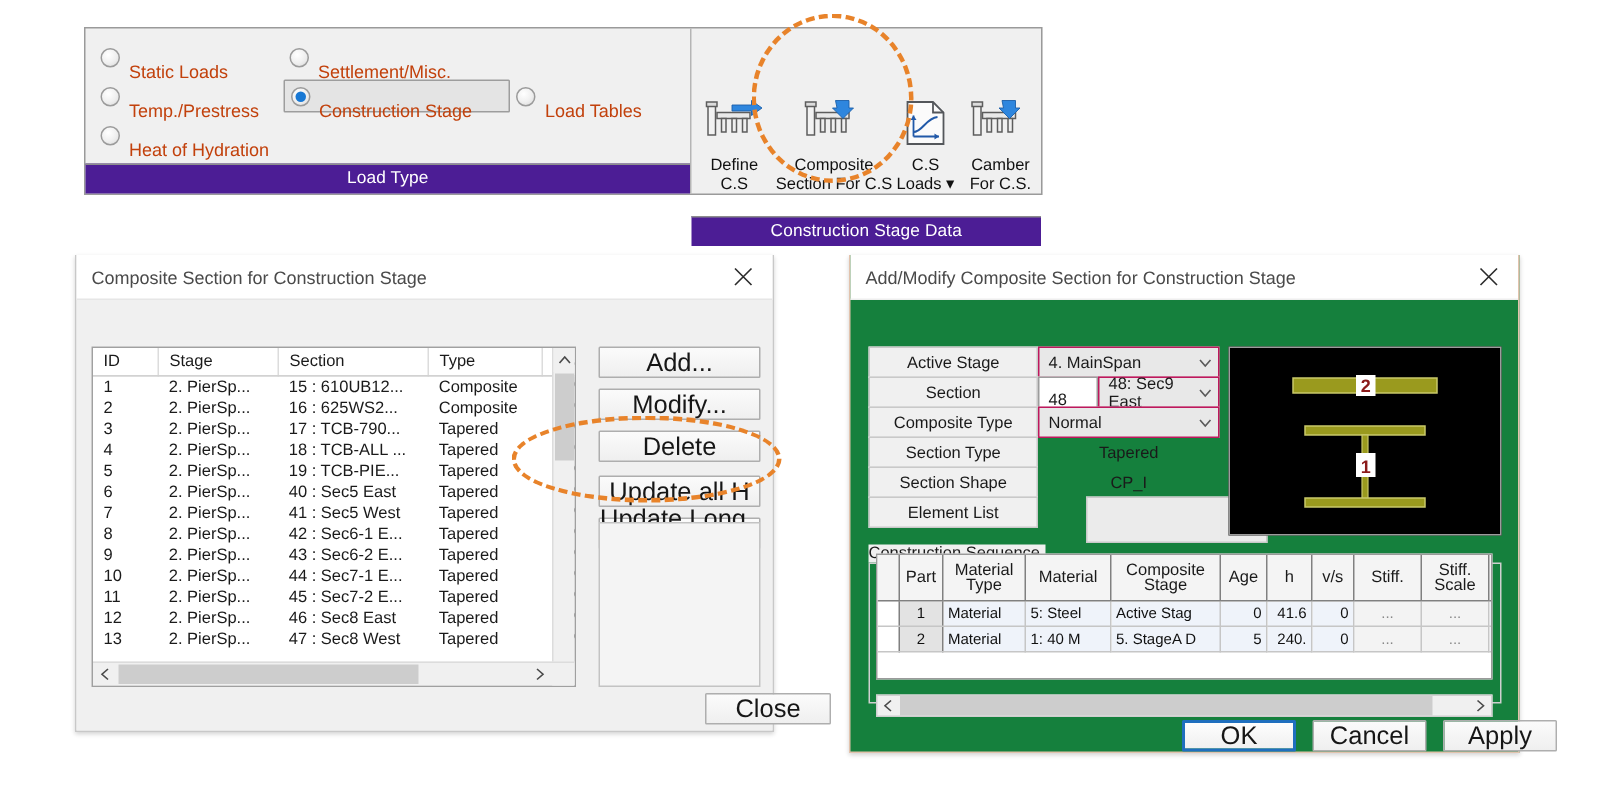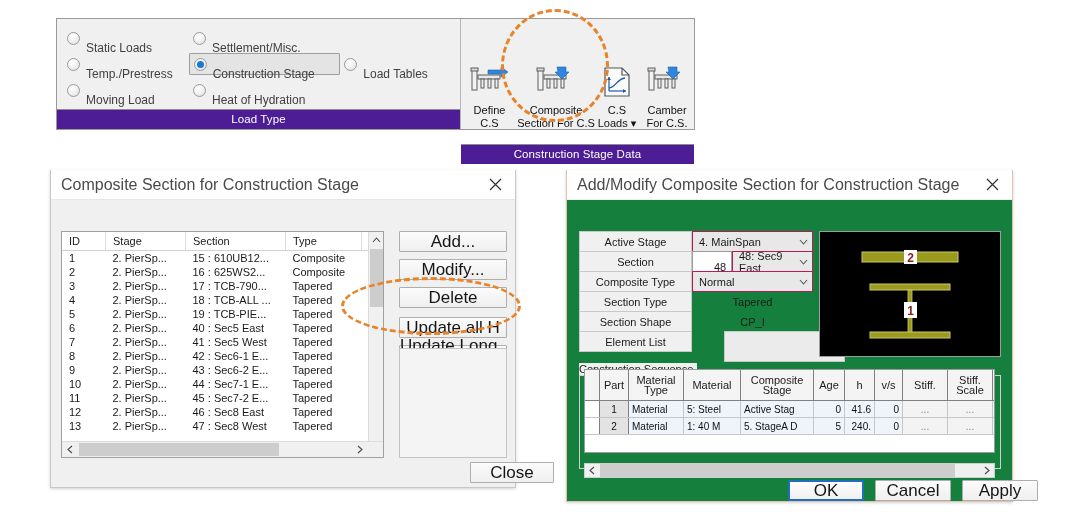--- a/index.html
+++ b/index.html
@@ -90,21 +90,21 @@
   .rb.on::after {
     content: "";
     position: absolute;
     left: 2px; top: 2px;
     width: 7px; height: 7px;
     border-radius: 50%;
     background: #1878d4;
   }
   .radio-label {
     font-size: 12px;
-    color: #404040;
+    color: #c2410c;
     white-space: nowrap;
     margin-top: 20px;
   }
   .col-a { width: 126px; }
   .col-b { width: 152px; }
   .col-c { width: 120px; }
 
   
   #group-cs-data {
     width: 233px;
@@ -146,21 +146,21 @@
   }
   .dlg-title {
     height: 30px;
     display: flex;
     align-items: center;
     background: #ffffff;
     padding: 0 0 0 10px;
     box-sizing: border-box;
   }
   .dlg-title .t {
-    font-size: 16px;
+    font-size: 12px;
     color: #4a4a4a;
     flex: 1;
   }
   .dlg-close {
     width: 40px;
     height: 29px;
     display: flex;
     align-items: center;
     justify-content: center;
     cursor: default;
@@ -363,21 +363,21 @@
     align-items: center;
     justify-content: center;
   }
   .txtfield {
     height: 31px;
     background: #ffffff;
     border: 1px solid #9c9c9c;
     box-sizing: border-box;
     display: flex;
     align-items: center;
-    padding-left: 21px;
+    padding-left: 6px;
     font-size: 11px;
     cursor: text;
   }
   .plain-val {
     height: 21px;
     display: flex;
     align-items: center;
     justify-content: center;
     font-size: 11px;
     color: #1a1a1a;
@@ -562,24 +562,20 @@
           <span class="rb on"></span>
           <span class="radio-label">Construction Stage</span>
         </div>
         <div class="radio-item col-c">
           <span class="rb"></span>
           <span class="radio-label">Load Tables</span>
         </div>
       </div>
 
       <div class="radio-row">
-        <div class="radio-item col-a">
-          <span class="rb"></span>
-          <span class="radio-label">Moving Load</span>
-        </div>
         <div class="radio-item col-b">
           <span class="rb"></span>
           <span class="radio-label">Heat of Hydration</span>
         </div>
       </div>
 
     </div>
     <div class="ribbon-group-caption">Load Type</div>
   </div>
 

